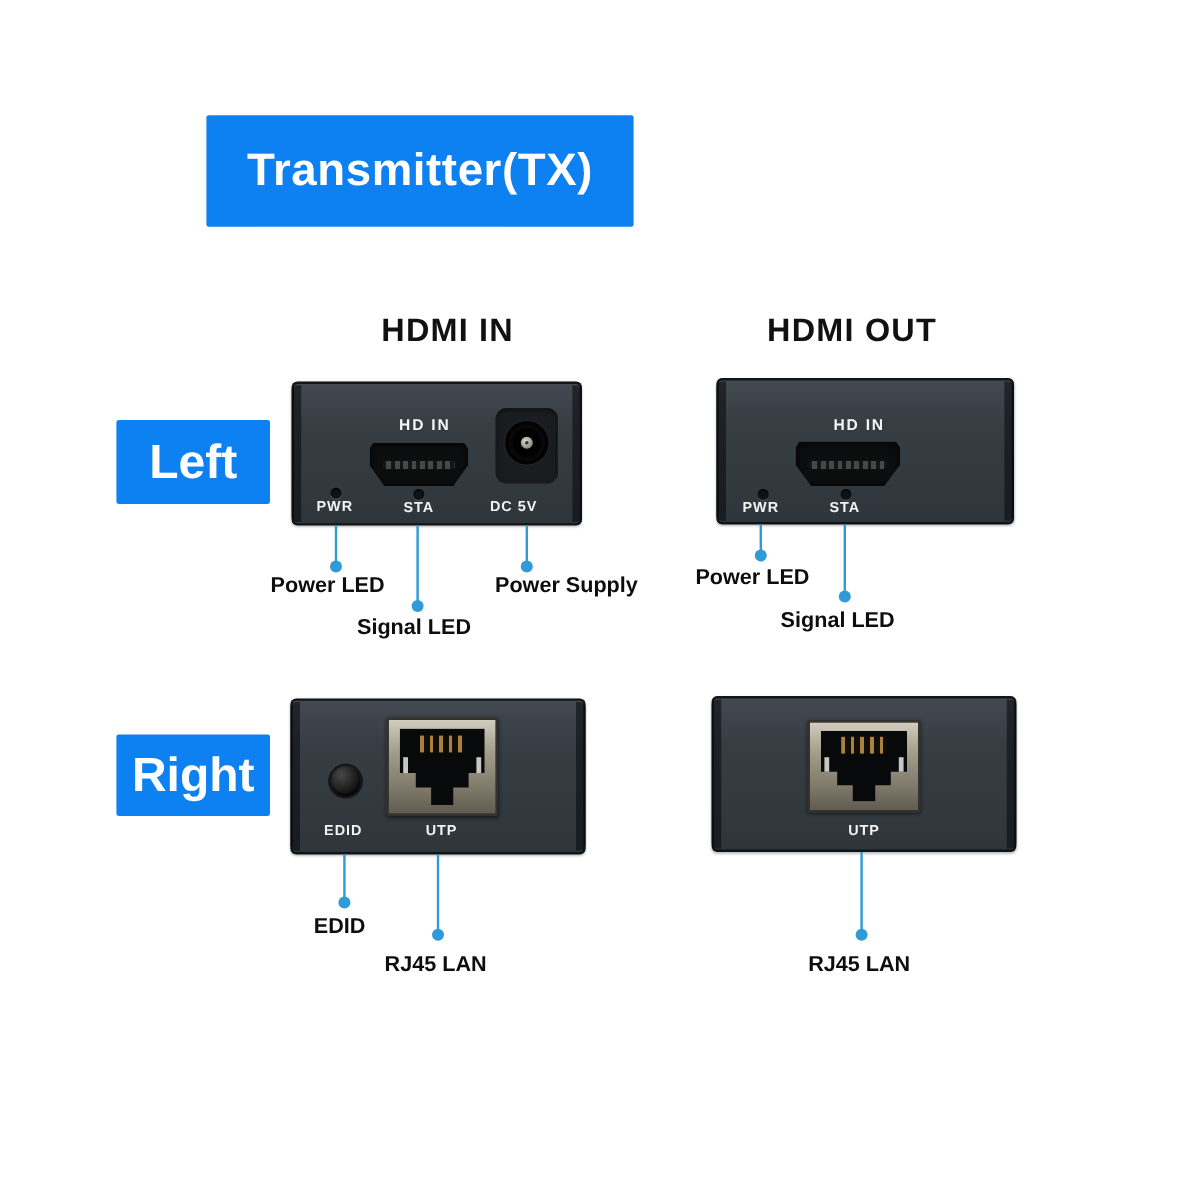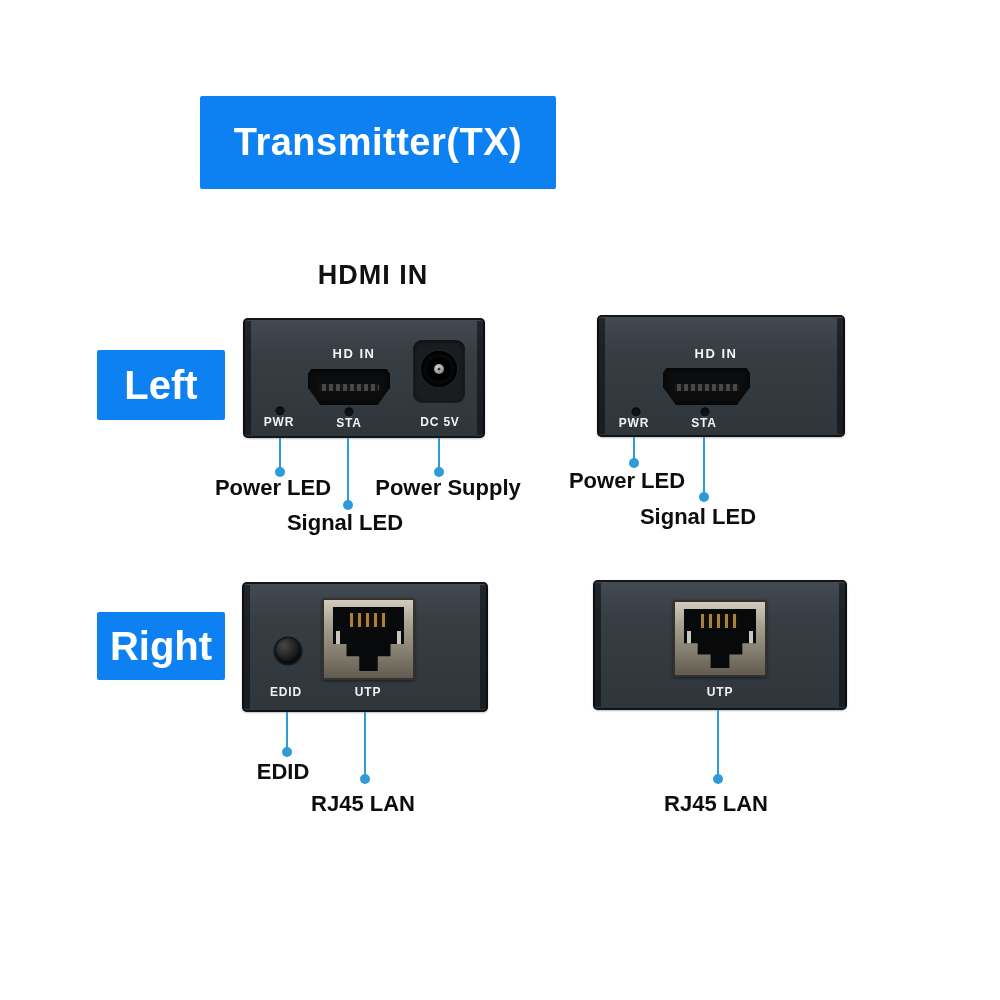--- a/index.html
+++ b/index.html
@@ -24,21 +24,20 @@
     position: absolute;
     background: var(--accent_blue);
     color: #ffffff;
     font-weight: bold;
     font-size: 38px;
     display: flex;
     align-items: center;
     justify-content: center;
     border-radius: 2px;
     letter-spacing: 0.5px;
-    margin-left: 28px;
   }
   .side-label {
     position: absolute;
     background: var(--accent_blue);
     color: #ffffff;
     font-weight: bold;
     font-size: 40px;
     display: flex;
     align-items: center;
     justify-content: center;
@@ -204,53 +203,54 @@
   .callout-dot {
     position: absolute;
     width: 10px; height: 10px;
     transform: translate(-50%, -50%);
     border-radius: 50%;
     background: var(--callout_blue);
   }
   .callout-label {
     position: absolute;
     transform: translate(-50%, -50%);
-    font-size: 22px;
+    font-size: 18px;
     font-weight: bold;
     color: #0d0d0d;
     white-space: nowrap;
   }
 </style>
 </head>
 <body>
 
 <div class="canvas">
 
   <div class="banner" style="left:172px; top:96px; width:356px; height:93px;">Transmitter(TX)</div>
 
   <div class="section-title" style="left:373px; top:260px;text-align:right;">HDMI IN</div>
+  <div class="section-title" style="left:710px; top:260px;">HDMI OUT</div>
 
   <div class="side-label" style="left:97px; top:350px; width:128px; height:70px;">Left</div>
   <div class="side-label" style="left:97px; top:612px; width:128px; height:68px;">Right</div>
 
   <div class="device" style="left:243px; top:318px; width:242px; height:120px;">
     <div class="port-label" style="left:111px; top:28px;">HD IN</div>
     <div class="hdmi-port" style="left:65px; top:51px; width:82px; height:36px;">
       <div class="hdmi-slot"></div>
     </div>
     <div class="dc-jack" style="left:170px; top:22px; width:52px; height:63px;">
       <div class="dc-ring">
         <div class="dc-pin"></div>
       </div>
     </div>
     <div class="led-hole" style="left:37px; top:93px;"></div>
     <div class="tiny-label" style="left:36px; top:104px;">PWR</div>
     <div class="led-hole" style="left:106px; top:94px;"></div>
     <div class="tiny-label" style="left:106px; top:105px;">STA</div>
-    <div class="tiny-label" style="left:197px; top:104px;">DC 5V</div>
+    <div class="tiny-label" style="left:185px; top:104px;">DC 5V</div>
   </div>
 
   <div class="device" style="left:597px; top:315px; width:248px; height:122px;">
     <div class="port-label" style="left:119px; top:31px;">HD IN</div>
     <div class="hdmi-port" style="left:66px; top:53px; width:87px; height:37px;">
       <div class="hdmi-slot"></div>
     </div>
     <div class="led-hole" style="left:39px; top:97px;"></div>
     <div class="tiny-label" style="left:37px; top:108px;">PWR</div>
     <div class="led-hole" style="left:108px; top:97px;"></div>
@@ -284,21 +284,21 @@
   <div class="callout-line" style="left:280px; top:438px; height:30px;"></div>
   <div class="callout-dot" style="left:280px; top:472px;"></div>
   <div class="callout-label" style="left:273px; top:488px;">Power LED</div>
 
   <div class="callout-line" style="left:348px; top:438px; height:63px;"></div>
   <div class="callout-dot" style="left:348px; top:505px;"></div>
   <div class="callout-label" style="left:345px; top:523px;">Signal LED</div>
 
   <div class="callout-line" style="left:439px; top:438px; height:30px;"></div>
   <div class="callout-dot" style="left:439px; top:472px;"></div>
-  <div class="callout-label" style="left:448px; top:488px;">Power Supply</div>
+  <div class="callout-label" style="left:472px; top:488px;">Power Supply</div>
 
   <div class="callout-line" style="left:634px; top:437px; height:23px;"></div>
   <div class="callout-dot" style="left:634px; top:463px;"></div>
   <div class="callout-label" style="left:627px; top:481px;">Power LED</div>
 
   <div class="callout-line" style="left:704px; top:437px; height:56px;"></div>
   <div class="callout-dot" style="left:704px; top:497px;"></div>
   <div class="callout-label" style="left:698px; top:517px;">Signal LED</div>
 
   <div class="callout-line" style="left:287px; top:712px; height:36px;"></div>

